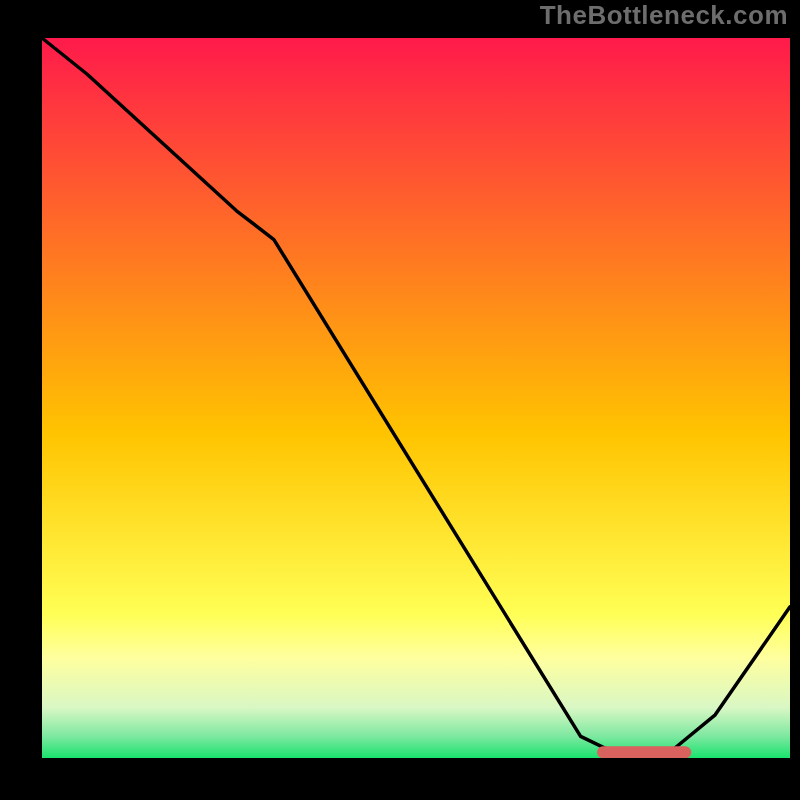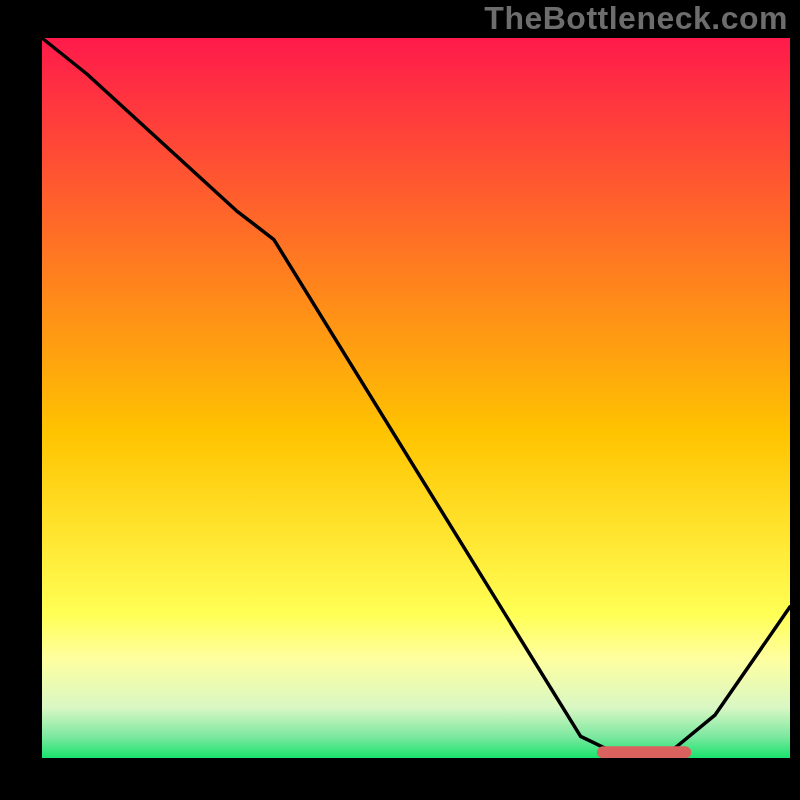--- a/index.html
+++ b/index.html
@@ -15,21 +15,21 @@
     position: relative;
     width: 800px;
     height: 800px;
     background: #000;
   }
   .watermark {
     position: absolute;
     top: 0;
     right: 12px;
     color: #6d6d6d;
-    font-size: 32px;
+    font-size: 26px;
     font-weight: 600;
     letter-spacing: 0.5px;
     user-select: none;
   }
   
   .plot-wrap {
     position: absolute;
     left: 34px;
     top: 30px;
     width: 764px;

